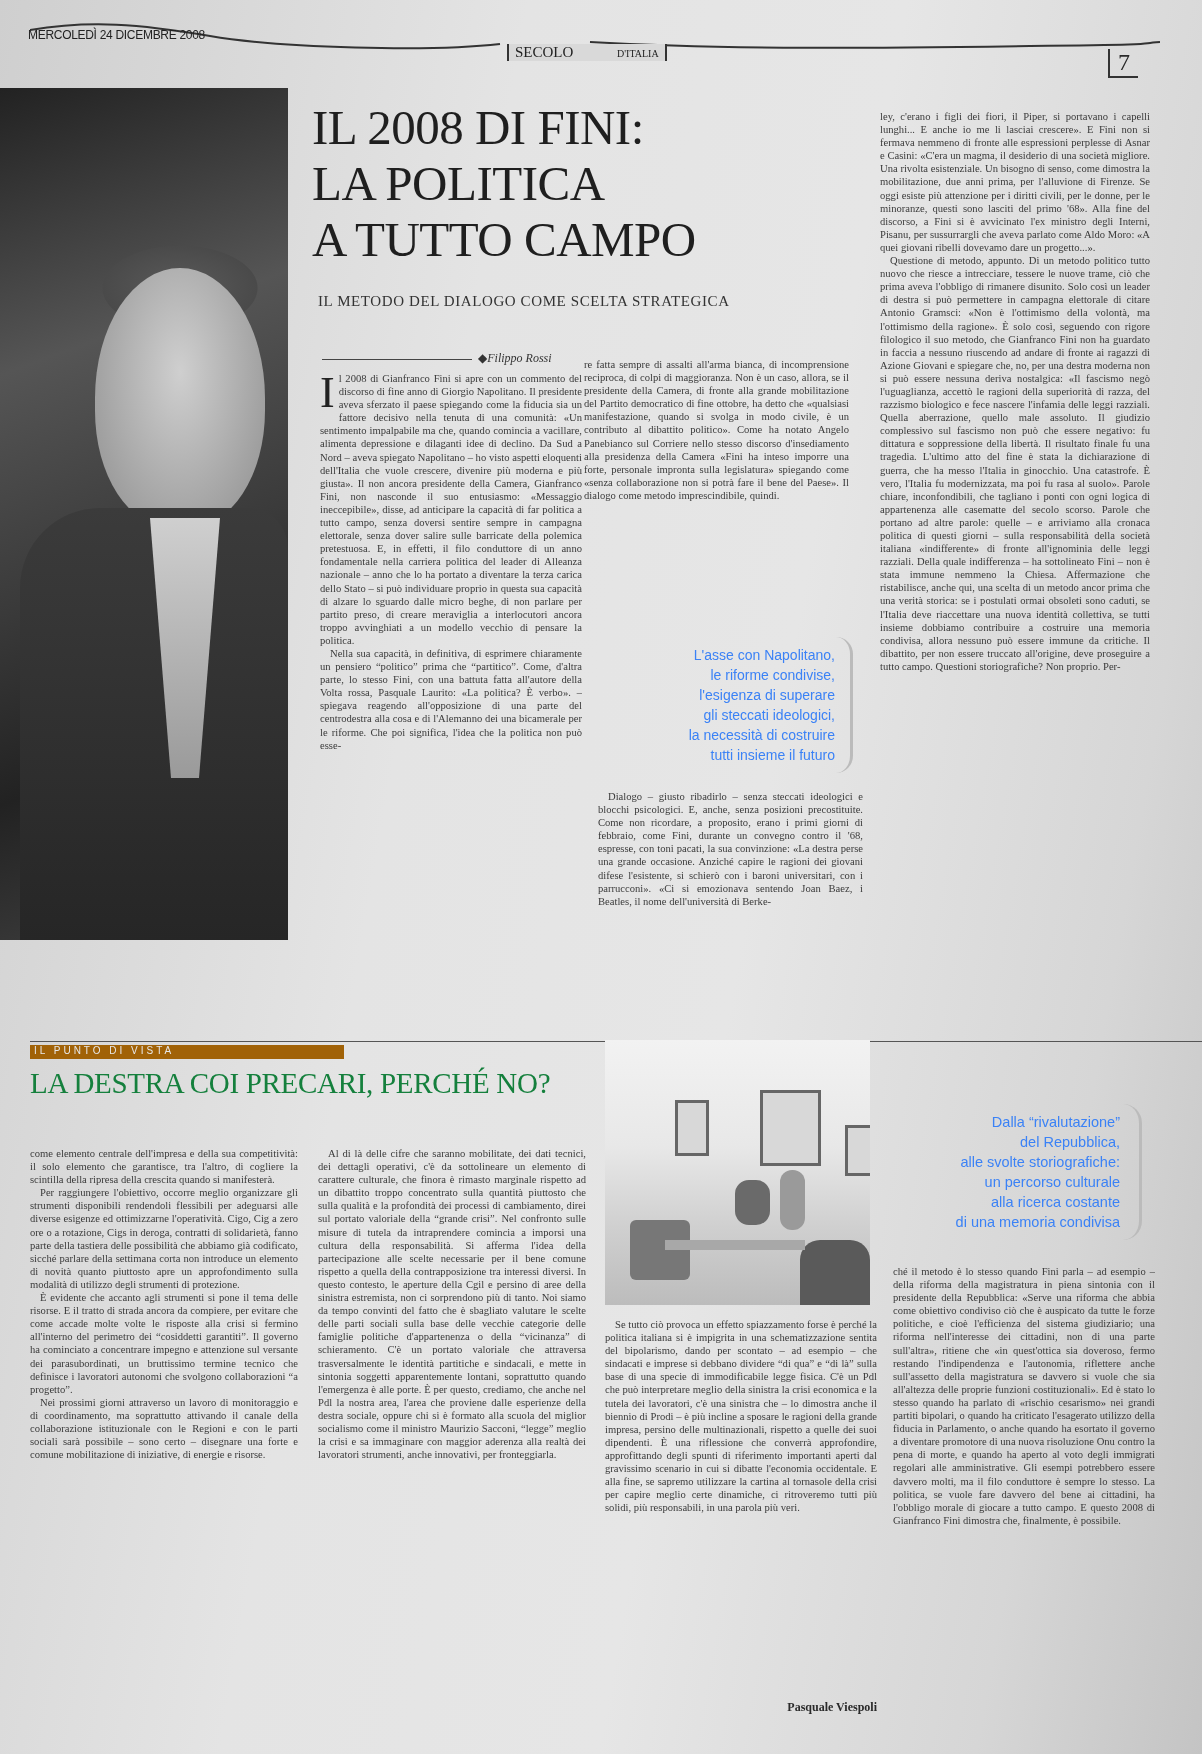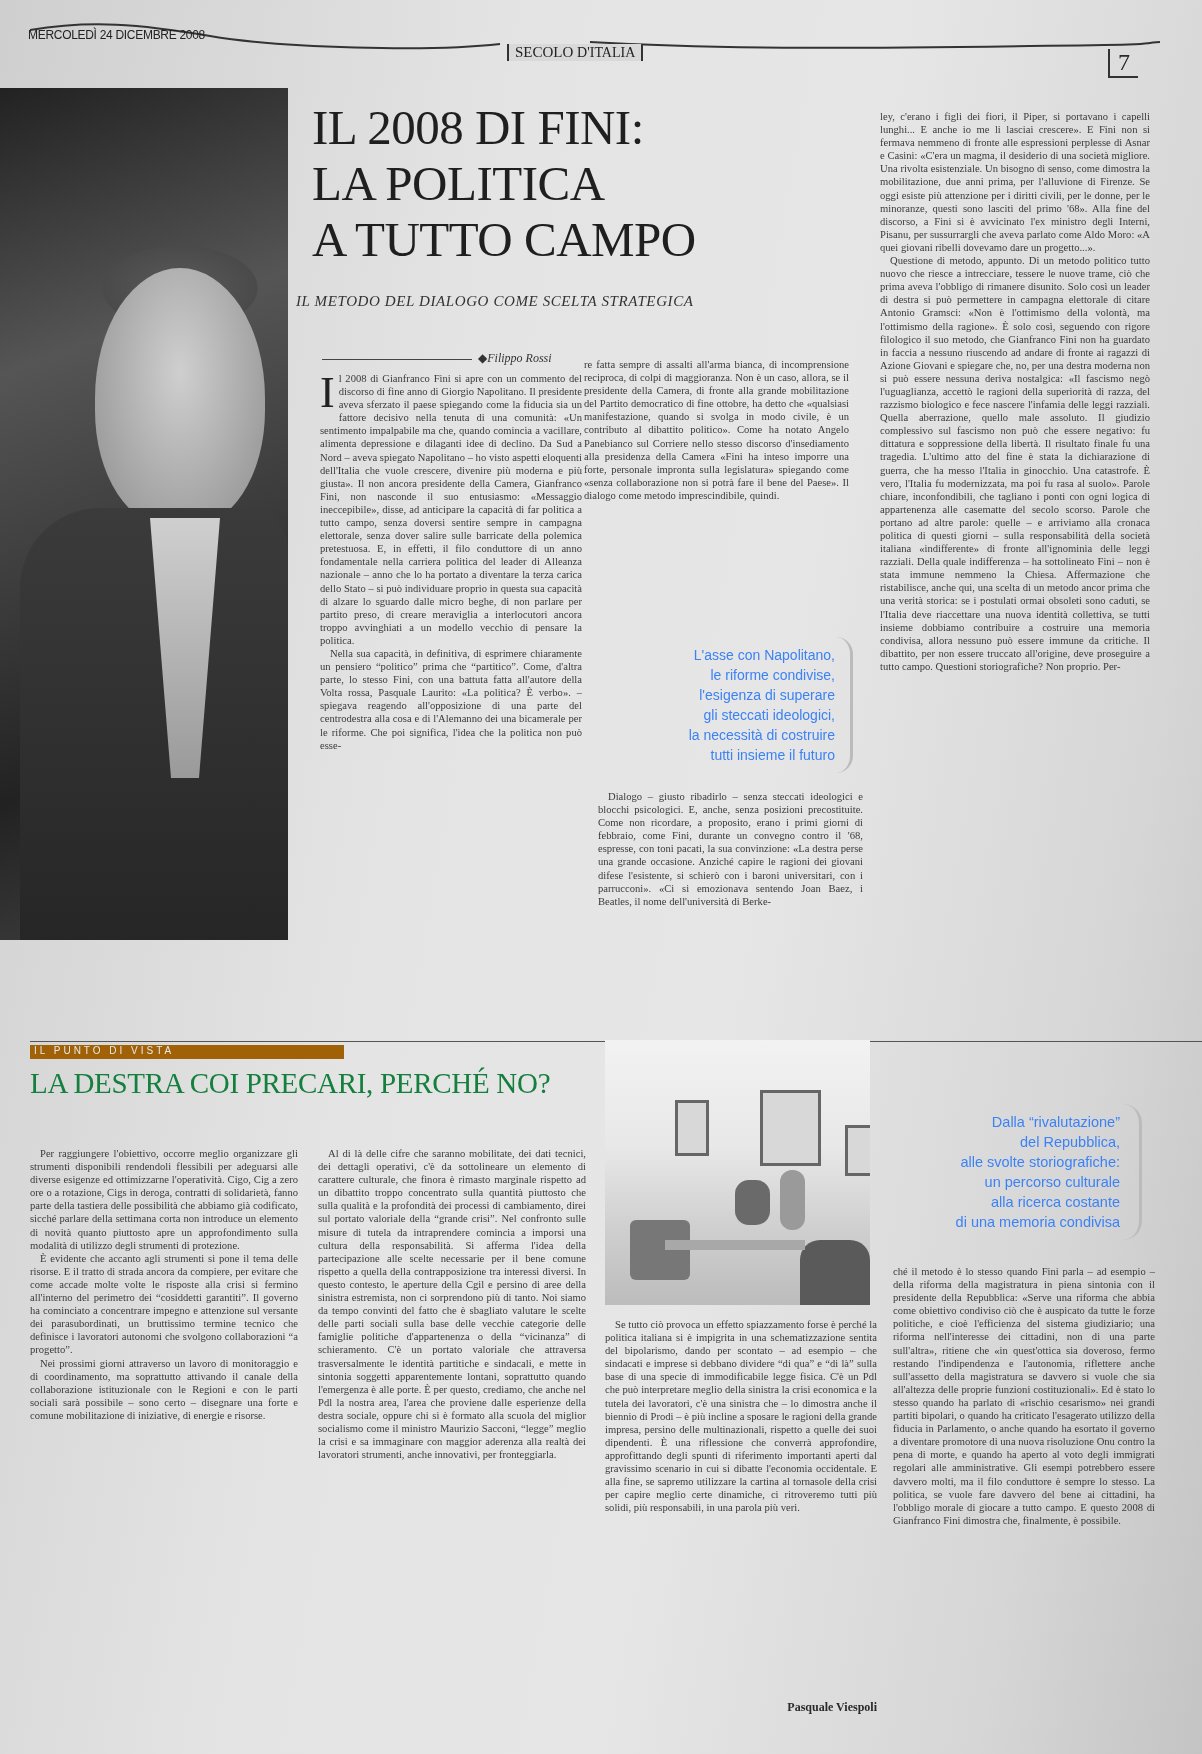--- a/index.html
+++ b/index.html
@@ -4,33 +4,33 @@
 <style>
   html,body{margin:0;padding:0;}
   body{width:1202px;height:1754px;overflow:hidden;position:relative;
     background:linear-gradient(100deg,#cfcfcf 0%,#e4e4e4 35%,#e6e6e6 60%,#d6d6d6 85%,#c4c4c4 100%);
     font-family:"Liberation Serif","DejaVu Serif",serif;color:#2a2a2a;}
   .abs{position:absolute;}
   
   #masthead-line{left:30px;top:22px;width:1130px;height:40px;}
   .mast-date{left:28px;top:28px;font-family:"Liberation Sans",sans-serif;font-size:12px;letter-spacing:-0.3px;color:#222;}
   .mast-title{left:507px;top:44px;font-size:15px;color:#222;padding:0 6px;border-left:2px solid #333;border-right:2px solid #333;background:#d9d9d9;}
-  .mast-title small{font-size:14px;}
+  .mast-title small{font-size:10px;margin-left:40px;}
   .mast-page{left:1108px;top:49px;font-size:24px;border-left:2px solid #333;border-bottom:2px solid #333;padding:0 8px;}
   
   .photo{left:0;top:88px;width:288px;height:852px;background:
     radial-gradient(ellipse 90px 120px at 170px 330px,#bdbdbd 0%,#9a9a9a 60%,transparent 61%),
     radial-gradient(ellipse 110px 60px at 180px 200px,#5a5a5a 0%,#4a4a4a 70%,transparent 71%),
     linear-gradient(160deg,#222 0%,#555 30%,#3a3a3a 55%,#222 75%,#444 100%);}
   .photo .suit{position:absolute;left:20px;top:420px;width:268px;height:432px;background:linear-gradient(180deg,#3b3b3b,#262626);border-radius:80px 40px 0 0;}
   .photo .shirt{position:absolute;left:150px;top:430px;width:70px;height:260px;background:linear-gradient(180deg,#cfcfcf,#9a9a9a);clip-path:polygon(0 0,100% 0,70% 100%,30% 100%);}
   .photo .face{position:absolute;left:95px;top:180px;width:170px;height:260px;border-radius:50% 50% 45% 45%;background:radial-gradient(ellipse at 50% 40%,#cfcfcf,#8e8e8e);}
   
   .hl{left:312px;top:100px;font-size:49px;line-height:56px;color:#1f1f1f;letter-spacing:-0.5px;}
-  .sub{left:296px;top:293px;font-size:15px;letter-spacing:0.6px;color:#333;font-style:italic;}
+  .sub{left:318px;top:293px;font-size:15px;letter-spacing:0.6px;color:#333;}
   .byline-rule{left:322px;top:359px;width:150px;height:1px;background:#444;}
   .byline{left:478px;top:351px;font-size:12px;font-style:italic;color:#333;}
   .byline:before{content:"\25C6 ";font-style:normal;}
   .col{font-size:10.6px;line-height:13.1px;text-align:justify;color:#3a3a3a;position:absolute;}
   .col p{margin:0;text-indent:10px;}
   .dropcap{float:left;font-size:44px;line-height:38px;margin:2px 4px 0 0;color:#222;}
   .pull{font-family:Liberation Sans, sans-serif;text-align:right;color:#3b82f6;position:absolute;}
   .pull .bracket{position:absolute;border-right:3px solid #bbb;border-radius:0 60px 60px 0;}
   .sectrule{left:30px;top:1041px;width:1172px;height:1px;background:#555;}
   .seclabel{left:30px;top:1045px;width:310px;height:14px;background:#a16207;font-family:"Liberation Sans",sans-serif;font-size:10px;color:#e8e8e8;letter-spacing:3px;padding-left:4px;}
@@ -104,20 +104,21 @@
 </div>
 <div class="col" style="left:893px;top:1265px;width:262px;height:430px;overflow:hidden;">
   <p style="text-indent:0">ché il metodo è lo stesso quando Fini parla – ad esempio – della riforma della magistratura in piena sintonia con il presidente della Repubblica: «Serve una riforma che abbia come obiettivo condiviso ciò che è auspicato da tutte le forze politiche, e cioè l'efficienza del sistema giudiziario; una riforma nell'interesse dei cittadini, non di una parte sull'altra», ritiene che «in quest'ottica sia doveroso, fermo restando l'indipendenza e l'autonomia, riflettere anche sull'assetto della magistratura se davvero si vuole che sia all'altezza delle proprie funzioni costituzionali». Ed è stato lo stesso quando ha parlato di «rischio cesarismo» nei grandi partiti bipolari, o quando ha criticato l'esagerato utilizzo della fiducia in Parlamento, o anche quando ha esortato il governo a diventare promotore di una nuova risoluzione Onu contro la pena di morte, e quando ha aperto al voto degli immigrati regolari alle amministrative. Gli esempi potrebbero essere davvero molti, ma il filo conduttore è sempre lo stesso. La politica, se vuole fare davvero del bene ai cittadini, ha l'obbligo morale di giocare a tutto campo. E questo 2008 di Gianfranco Fini dimostra che, finalmente, è possibile.</p>
 </div>
 
 <div class="abs sectrule"></div>
 <div class="abs seclabel">IL PUNTO DI VISTA</div>
 <div class="abs hl2">LA DESTRA COI PRECARI, PERCHÉ NO?</div>
 
 <div class="col" style="left:30px;top:1147px;width:268px;height:580px;overflow:hidden;">
+  <p style="text-indent:0">come elemento centrale dell'impresa e della sua competitività: il solo elemento che garantisce, tra l'altro, di cogliere la scintilla della ripresa della crescita quando si manifesterà.</p>
   <p>Per raggiungere l'obiettivo, occorre meglio organizzare gli strumenti disponibili rendendoli flessibili per adeguarsi alle diverse esigenze ed ottimizzarne l'operatività. Cigo, Cig a zero ore o a rotazione, Cigs in deroga, contratti di solidarietà, fanno parte della tastiera delle possibilità che abbiamo già codificato, sicché parlare della settimana corta non introduce un elemento di novità quanto piuttosto apre un approfondimento sulla modalità di utilizzo degli strumenti di protezione.</p>
   <p>È evidente che accanto agli strumenti si pone il tema delle risorse. E il tratto di strada ancora da compiere, per evitare che come accade molte volte le risposte alla crisi si fermino all'interno del perimetro dei “cosiddetti garantiti”. Il governo ha cominciato a concentrare impegno e attenzione sul versante dei parasubordinati, un bruttissimo termine tecnico che definisce i lavoratori autonomi che svolgono collaborazioni “a progetto”.</p>
   <p>Nei prossimi giorni attraverso un lavoro di monitoraggio e di coordinamento, ma soprattutto attivando il canale della collaborazione istituzionale con le Regioni e con le parti sociali sarà possibile – sono certo – disegnare una forte e comune mobilitazione di iniziative, di energie e risorse.</p>
 </div>
 <div class="col" style="left:318px;top:1147px;width:268px;height:560px;overflow:hidden;">
   <p>Al di là delle cifre che saranno mobilitate, dei dati tecnici, dei dettagli operativi, c'è da sottolineare un elemento di carattere culturale, che finora è rimasto marginale rispetto ad un dibattito troppo concentrato sulla quantità piuttosto che sulla qualità e la profondità dei processi di cambiamento, direi sul portato valoriale della “grande crisi”. Nel confronto sulle misure di tutela da intraprendere comincia a imporsi una cultura della responsabilità. Si afferma l'idea della partecipazione alle scelte necessarie per il bene comune rispetto a quella della contrapposizione tra interessi diversi. In questo contesto, le aperture della Cgil e persino di aree della sinistra estremista, non ci sorprendono più di tanto. Noi siamo da tempo convinti del fatto che è sbagliato valutare le scelte delle parti sociali sulla base delle vecchie categorie delle famiglie politiche d'appartenenza o della “vicinanza” di schieramento. C'è un portato valoriale che attraversa trasversalmente le identità partitiche e sindacali, e mette in sintonia soggetti apparentemente lontani, soprattutto quando l'emergenza è alle porte. È per questo, crediamo, che anche nel Pdl la nostra area, l'area che proviene dalle esperienze della destra sociale, oppure chi si è formato alla scuola del miglior socialismo come il ministro Maurizio Sacconi, “legge” meglio la crisi e sa immaginare con maggior aderenza alla realtà dei lavoratori strumenti, anche innovativi, per fronteggiarla.</p>
 </div>
 
 <div class="abs photo2">
   <div class="win" style="left:155px;top:50px;width:55px;height:70px;"></div>

